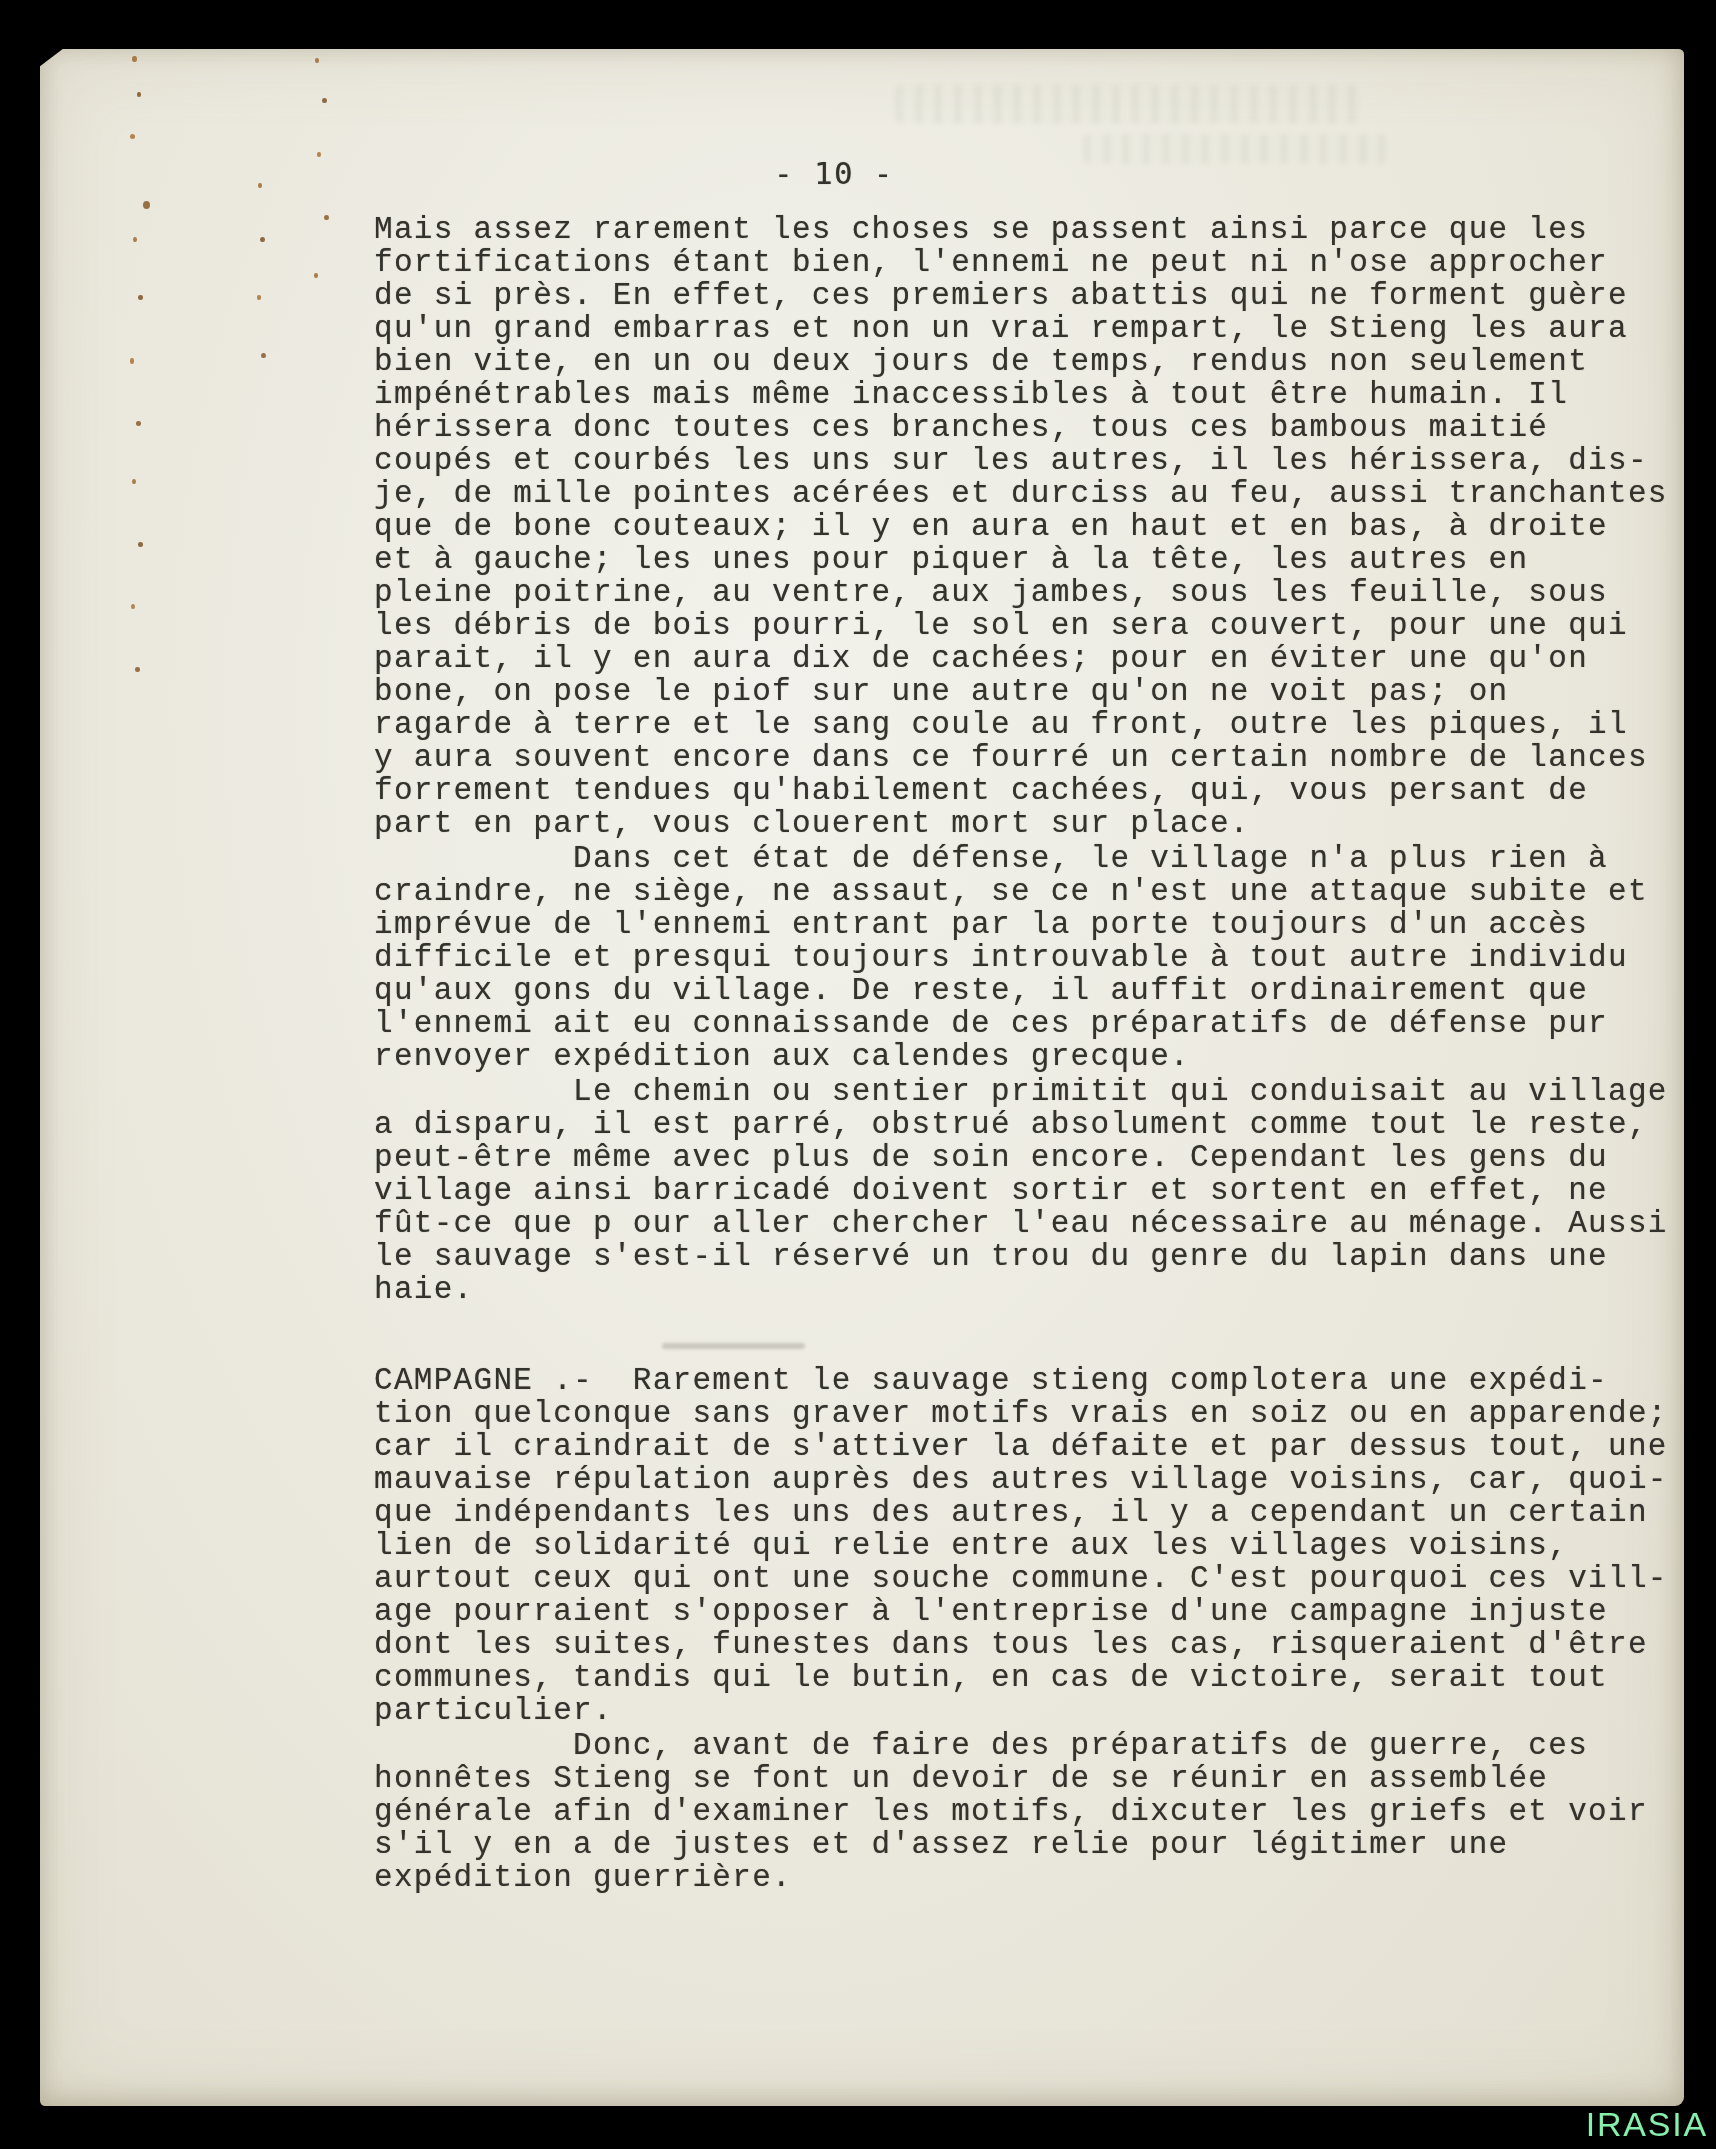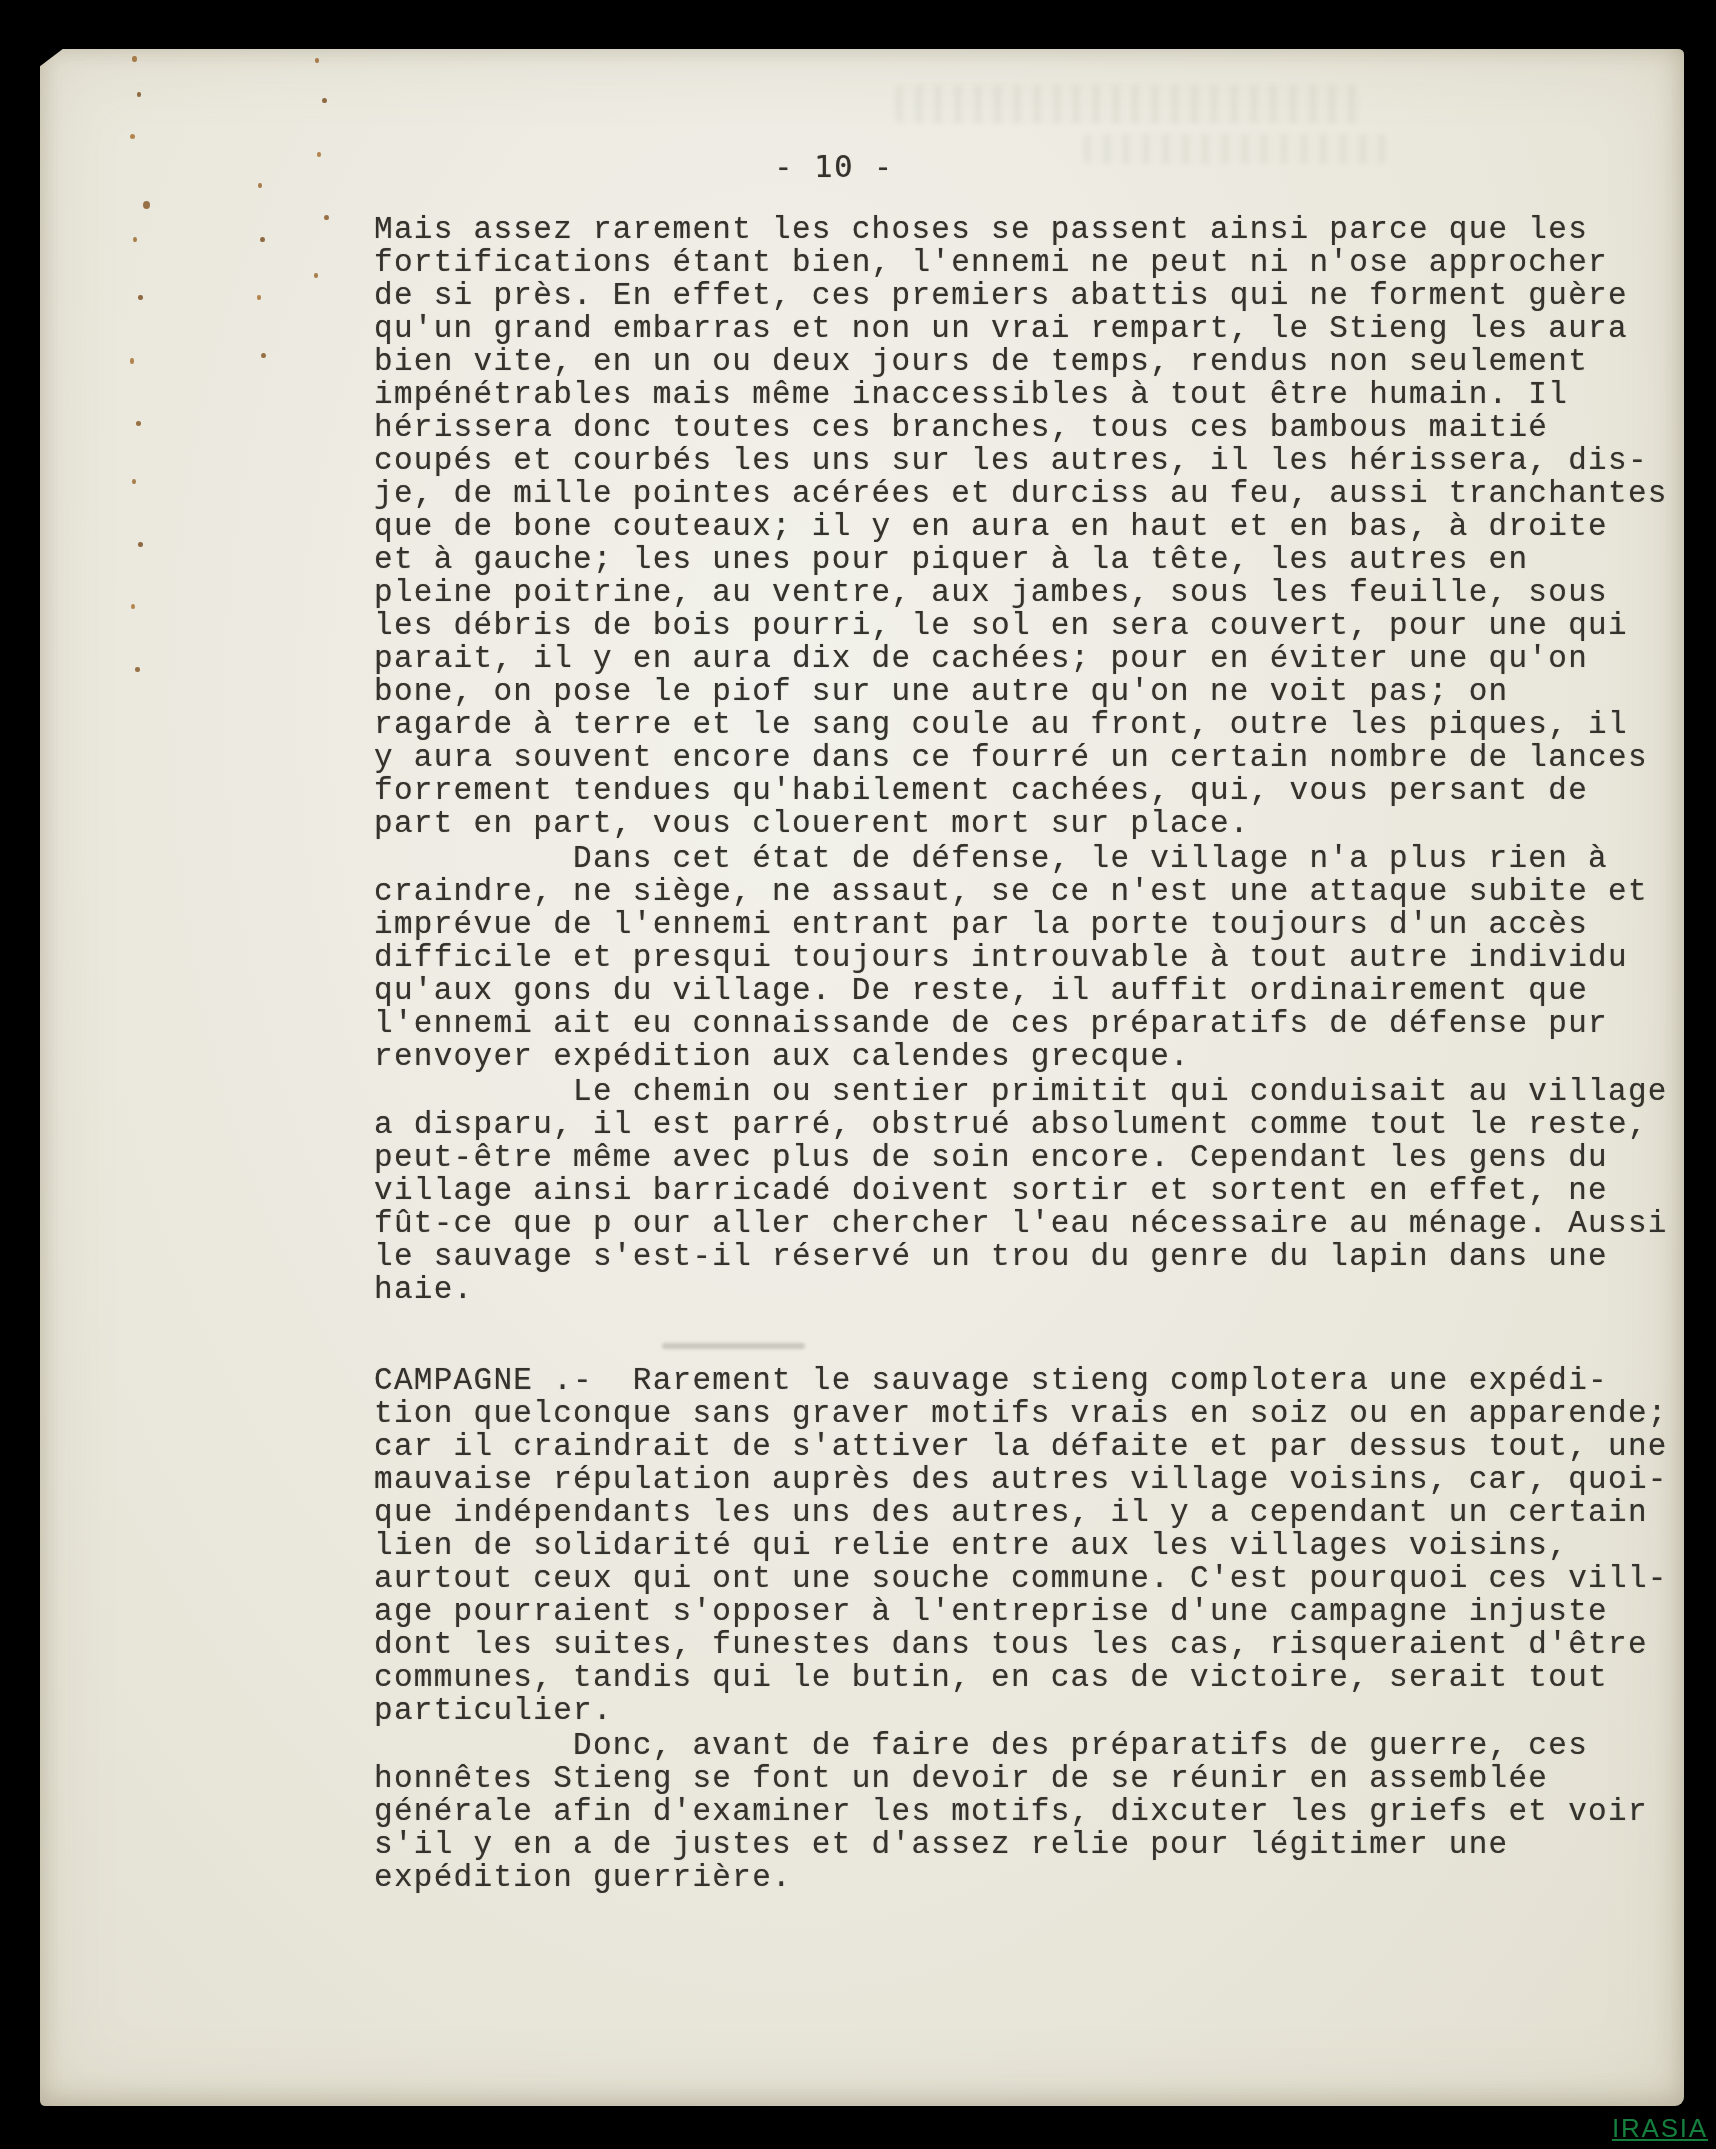--- a/index.html
+++ b/index.html
@@ -23,21 +23,21 @@
   }
   
   .corner-fold {
     position: absolute; left: -0.9px; top: -0.9px;
     width: 0; height: 0;
     border-top: 19.7px solid #000;
     border-right: 25px solid transparent;
   }
   .page-number {
     position: absolute;
-    left: 734px; top: 99px;
+    left: 734px; top: 106px;
     font-size: 31px;
     letter-spacing: 1.3px;
     color: #34322c;
     text-shadow: 0 0 0.9px rgba(52,50,44,0.55);
     white-space: pre;
   }
   .text-block {
     position: absolute;
     left: 334px; top: 164px;
     width: 1325px;
@@ -72,24 +72,23 @@
     left: 622px; top: 1294px;
     width: 143px; height: 6.3px;
     background: rgba(110,108,100,0.28);
     filter: blur(1.8px);
     border-radius: 3.6px;
   }
   .watermark {
     position: absolute;
     right: 9px; bottom: 5.4px;
     font-family: "Liberation Sans", sans-serif;
-    font-size: 26px;
+    font-size: 34px;
     letter-spacing: 1.8px;
-    color: #15803d;
-    text-decoration: underline;
+    color: #86efac;
   }
 </style>
 </head>
 <body>
 
 <div class="paper">
   <div class="corner-fold"></div>
 
   <i class="stain" style="left:92px;top:7.2px;width:4.5px;height:6.3px;background:#9c6b33;"></i>
   <i class="stain" style="left:97px;top:43px;width:3.6px;height:4.5px;background:#7d5226;"></i>

